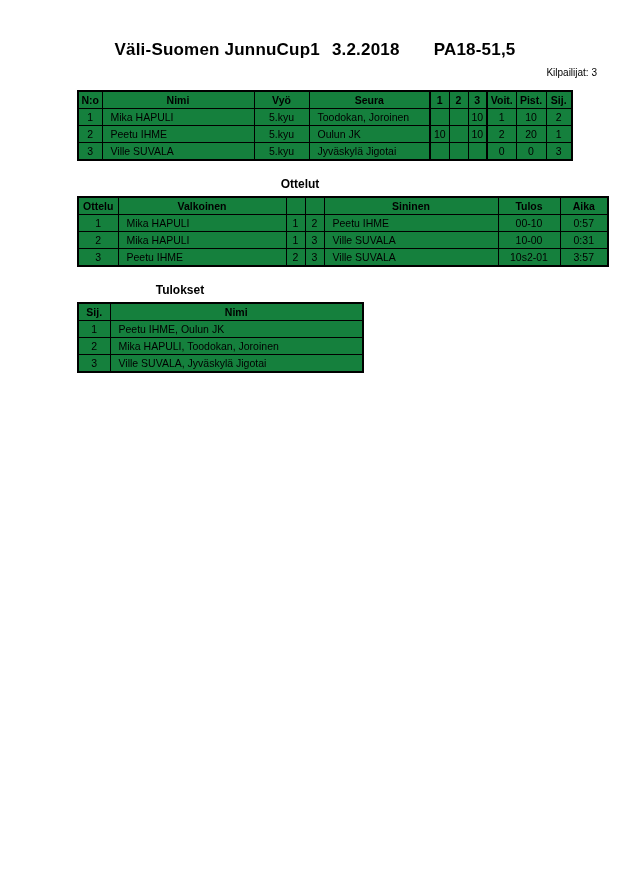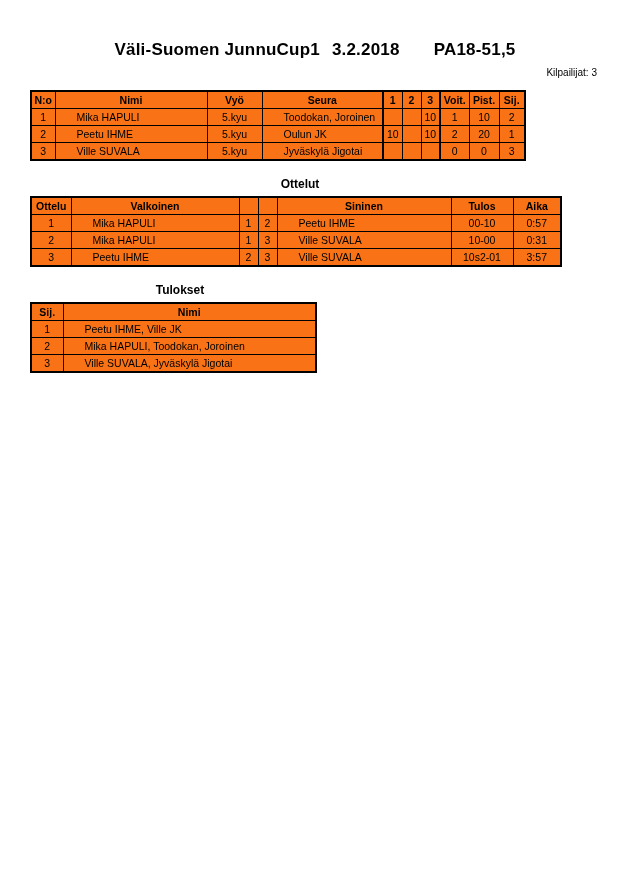--- a/index.html
+++ b/index.html
@@ -23,32 +23,33 @@
 
   .sec-heading {
     font-weight: bold; font-size: 12px; text-align: center;
   }
   .count { top: 67px; right: 33px; font-size: 10px; }
 
   table {
     border-collapse: collapse;
     table-layout: fixed;
     border: 2px solid #000;
-    background: #f97316;
+    background: #15803d;
+    margin-left: 47px;
   }
   th, td {
     border: 1px solid #000;
     height: 16px;
     padding: 0 2px;
     font-size: 10.5px;
     white-space: nowrap;
   }
   th { font-weight: bold; text-align: center; }
   td.c { text-align: center; }
-  td.l { text-align: left; padding-left: 21px; }
+  td.l { text-align: left; padding-left: 8px; }
   .b2l { border-left: 2px solid #000; }
 </style>
 </head>
 <body>
 
 <div class="abs title">
   <span>Väli-Suomen JunnuCup1</span>
   <span class="t-date">3.2.2018</span>
   <span class="t-cat">PA18-51,5</span>
 </div>
@@ -181,21 +182,21 @@
     <col style="width:32px">
       <col style="width:253px">
   </colgroup>
   <tbody>
       <tr>
     <th>Sij.</th>
     <th>Nimi</th>
   </tr>
   <tr>
     <td class="c">1</td>
-    <td class="l">Peetu IHME, Ville JK</td>
+    <td class="l">Peetu IHME, Oulun JK</td>
   </tr>
   <tr>
     <td class="c">2</td>
     <td class="l">Mika HAPULI, Toodokan, Joroinen</td>
   </tr>
   <tr>
     <td class="c">3</td>
     <td class="l">Ville SUVALA, Jyväskylä Jigotai</td>
   </tr>
 </tbody>

